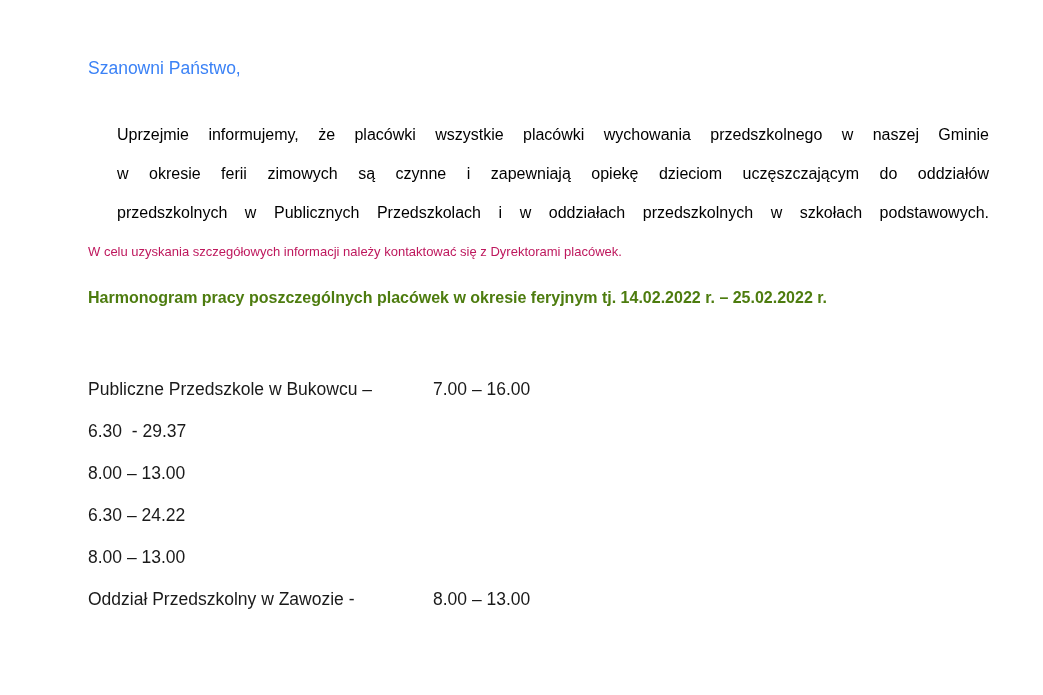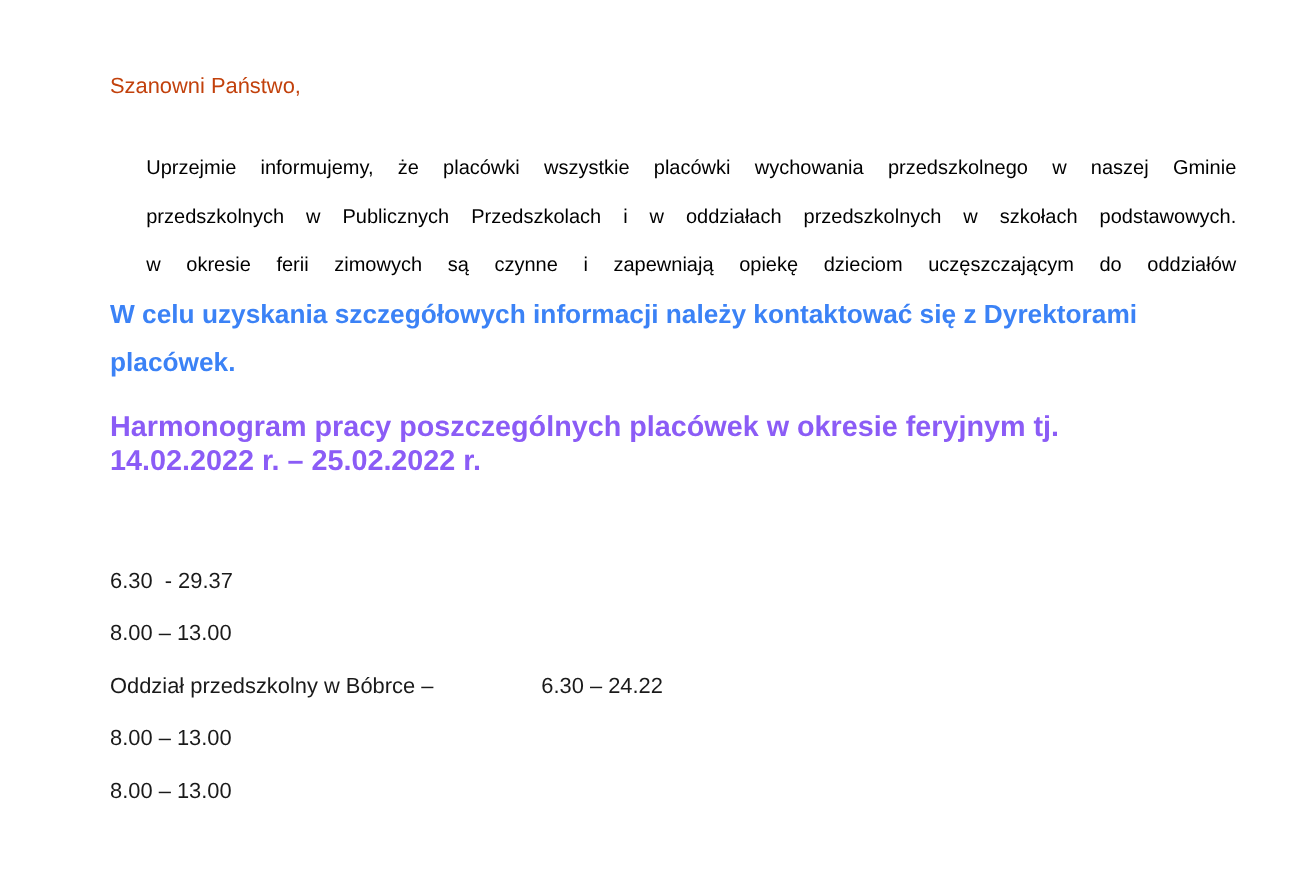--- a/index.html
+++ b/index.html
@@ -21,46 +21,46 @@
     background: #ffffff;
     box-sizing: border-box;
     padding: 52px 88px 0 88px;
   }
   .doc-body {
     width: 872px;
   }
   .para {
     font-size: 17.5px;
     line-height: 1.0;
-    color: #c2410c;
+    color: #3b82f6;
     margin: 0;
   }
   .greeting {
     margin-bottom: 37px;
     margin-top: 8px;
   }
   .justified {
     text-align: justify;
     text-align-last: justify;
     line-height: 39px;
   }
   .justified .lastline {
     text-align-last: left;
   }
   .bold-line {
-    font-weight: bold;
-    font-size: 21px;
-    color: #3b82f6;
+    font-weight: normal;
+    font-size: 13px;
+    color: #be185d;
     line-height: 39px;
     margin: 0;
   }
   .harmonogram {
     font-weight: bold;
-    font-size: 23px;
-    color: #8b5cf6;
+    font-size: 16px;
+    color: #4d7c0f;
     margin: 0;
     padding-top: 18px;
   }
   .list-block {
     margin-top: 72px;
   }
   .list-row {
     display: flex;
     align-items: baseline;
     font-size: 17.5px;
@@ -87,50 +87,54 @@
 <div class="page">
   <div class="doc-body">
 
     <p class="para greeting">Szanowni Państwo,</p>
 
     <div class="line-justify-wrap">
       <div class="justified">
         <span>Uprzejmie informujemy, że placówki wszystkie placówki wychowania przedszkolnego w naszej Gminie</span>
       </div>
       <div class="justified">
-        <span class="lastline">przedszkolnych w Publicznych Przedszkolach i w oddziałach przedszkolnych w szkołach podstawowych.</span>
+        <span>w okresie ferii zimowych są czynne i  zapewniają opiekę dzieciom uczęszczającym do oddziałów</span>
       </div>
       <div class="justified">
-        <span>w okresie ferii zimowych są czynne i  zapewniają opiekę dzieciom uczęszczającym do oddziałów</span>
+        <span class="lastline">przedszkolnych w Publicznych Przedszkolach i w oddziałach przedszkolnych w szkołach podstawowych.</span>
       </div>
     </div>
 
     <p class="bold-line">W celu uzyskania szczegółowych informacji należy kontaktować się z Dyrektorami placówek.</p>
 
     <p class="harmonogram">Harmonogram pracy poszczególnych placówek w okresie feryjnym tj. 14.02.2022 r. – 25.02.2022 r.</p>
 
     <div class="list-block">
 
+      <div class="list-row">
+        <span class="list-name w1">Publiczne Przedszkole w Bukowcu –</span>
+        <span class="list-hours">7.00 – 16.00</span>
+      </div>
 
       <div class="list-row">
         <span class="list-hours">6.30  - 29.37</span>
       </div>
 
       <div class="list-row">
         <span class="list-hours">8.00 – 13.00</span>
       </div>
 
       <div class="list-row">
-        <span class="list-name w1">Oddział przedszkolny w Bóbrce –</span>
         <span class="list-hours">6.30 – 24.22</span>
       </div>
 
       <div class="list-row">
         <span class="list-hours">8.00 – 13.00</span>
       </div>
 
       <div class="list-row">
+        <span class="list-name w1">Oddział Przedszkolny w Zawozie -</span>
         <span class="list-hours">8.00 – 13.00</span>
       </div>
 
     </div>
   </div>
 </div>
 
 </body></html>

